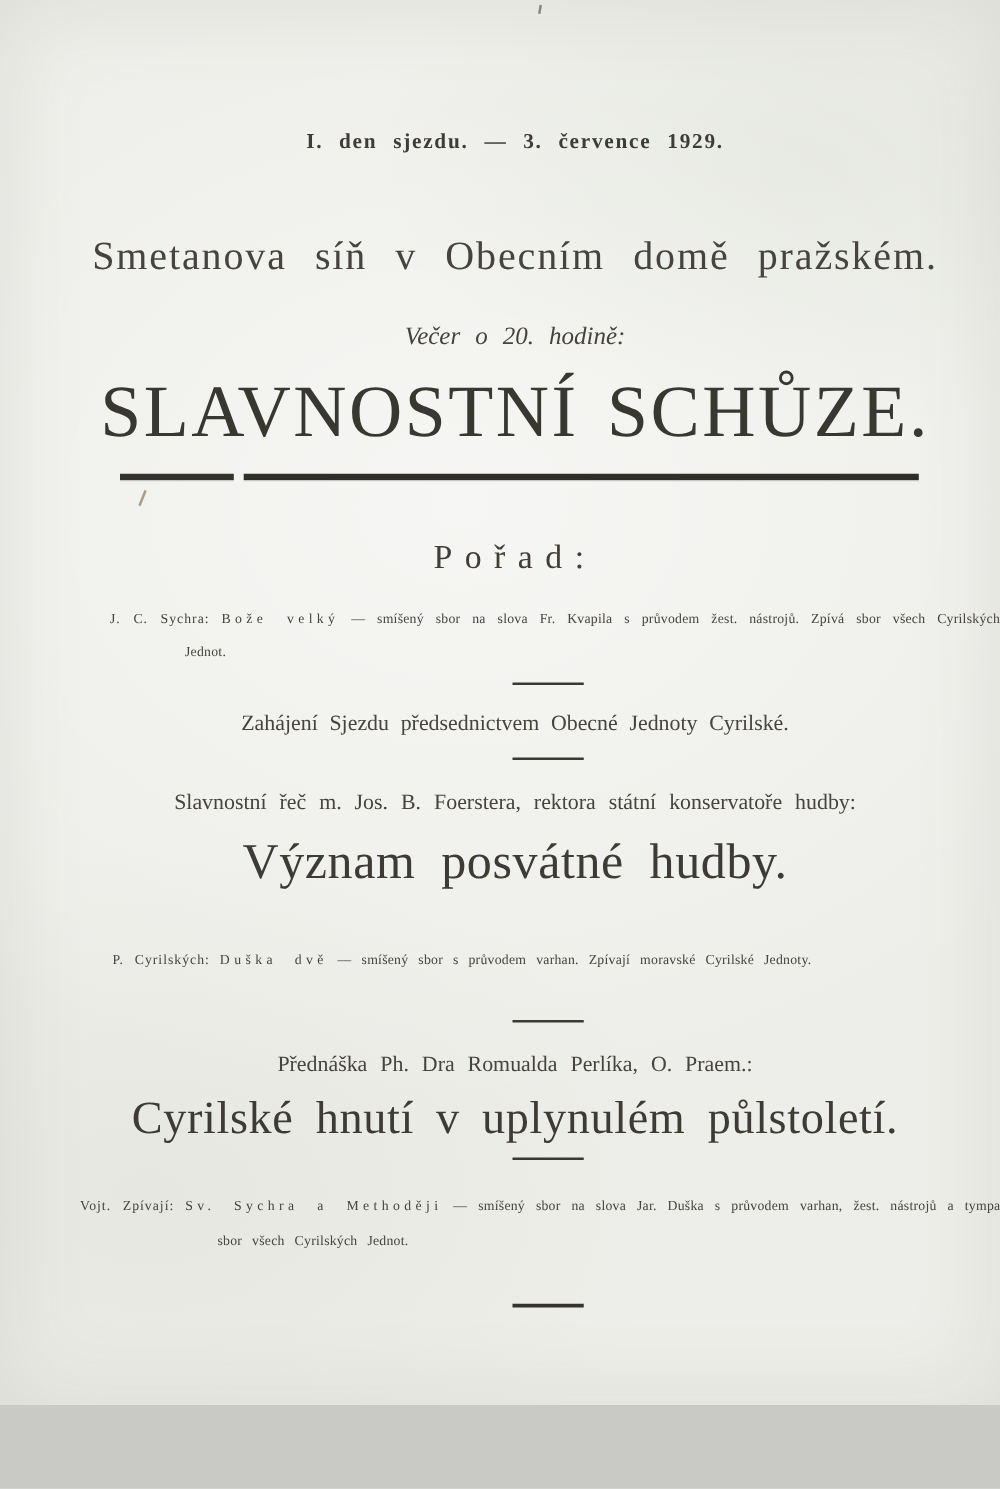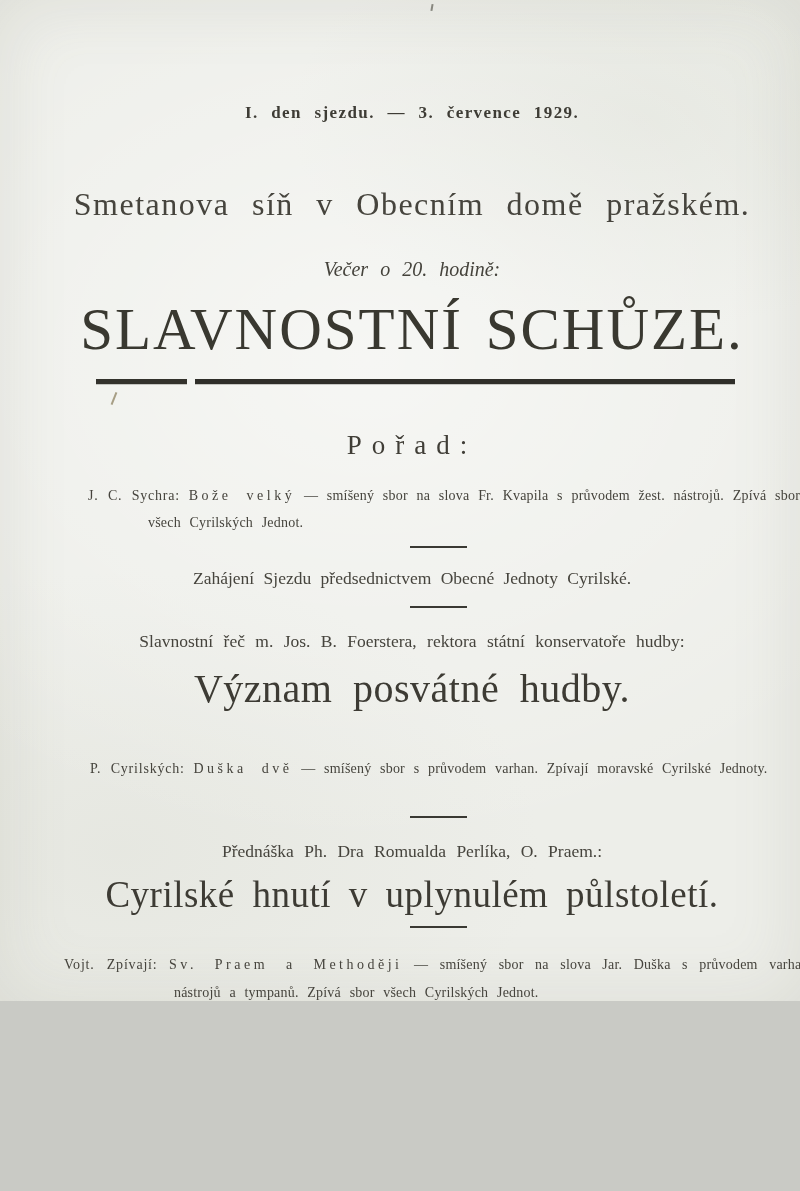--- a/index.html
+++ b/index.html
@@ -2,21 +2,21 @@
 <html><head>
 <meta charset="utf-8">
 <style>
   html,body{margin:0;padding:0;}
   body{
     background:#c9cac5;
     font-family:"Liberation Serif","DejaVu Serif",serif;
   }
   .page{
     position:relative;
-    width:800px;height:1001px;
+    width:800px;height:1124px;
     margin:0 auto;
     overflow:hidden;
     color:#44423b;
     background:
       radial-gradient(ellipse 900px 700px at 46% 36%, rgba(255,255,255,.5), rgba(255,255,255,0) 70%),
       radial-gradient(ellipse 500px 300px at 80% 12%, rgba(210,214,202,.35), rgba(210,214,202,0) 70%),
       radial-gradient(ellipse 600px 400px at 15% 85%, rgba(214,216,206,.3), rgba(214,216,206,0) 70%),
       #edeee9;
     box-shadow:inset 0 0 70px rgba(120,118,100,.14);
   }
@@ -30,21 +30,21 @@
   }
   .rule{position:absolute;top:379px;left:96px;width:639px;height:6px;display:flex;}
   .rule .seg1{width:91px;height:5px;background:#33322c;box-shadow:0 1px 0 rgba(60,58,50,.25);}
   .rule .gap{width:8px;}
   .rule .seg2{flex:1;height:5px;background:#2f2e29;box-shadow:0 1px 0 rgba(60,58,50,.25);}
   .ink-mark{position:absolute;left:113px;top:392px;width:2px;height:13px;background:#8e8162;transform:rotate(22deg);opacity:.75;}
   .speck{position:absolute;left:431px;top:4px;width:2px;height:7px;background:#55534a;transform:rotate(10deg);opacity:.65;}
   .program-heading{top:430px;font-size:27px;letter-spacing:10px;color:#403e37;}
   .item{
     position:absolute;margin:0;
-    font-size:14px;line-height:27px;
+    font-size:11px;line-height:27px;
     letter-spacing:.2px;word-spacing:5px;
     text-align:justify;text-align-last:left;
     color:#46443d;
   }
   .item-1{top:482px;left:88px;width:652px;padding-left:60px;text-indent:-60px;}
   .item-2{top:755px;left:90px;width:648px;padding-left:75px;text-indent:-75px;}
   .item-3{top:951px;left:64px;width:676px;padding-left:110px;text-indent:-110px;line-height:28px;}
   .sperr{letter-spacing:3.5px;word-spacing:8px;}
   .author{letter-spacing:.8px;}
   .plain-line{top:568px;font-size:17.5px;word-spacing:5px;color:#46443d;}
@@ -96,17 +96,17 @@
 
   <p class="item item-2"><span class="author">P. Cyrilských:</span> <span class="sperr">Duška dvě</span> <span>— smíšený sbor s průvodem varhan. Zpívají moravské Cyrilské Jednoty.</span></p>
 
   <div class="sep sep-3"></div>
 
   <div class="centered lecture-intro">Přednáška Ph. Dra Romualda Perlíka, O. Praem.:</div>
   <div class="centered lecture-title">Cyrilské hnutí v uplynulém půlstoletí.</div>
 
   <div class="sep sep-4"></div>
 
-  <p class="item item-3"><span class="author">Vojt. Zpívají:</span> <span class="sperr">Sv. Praem a Methoději</span> <span>— smíšený sbor na slova Jar. Duška s průvodem varhan, žest. nástrojů a tympanů. Zpívá sbor všech Cyrilských Jednot.</span></p>
+  <p class="item item-3"><span class="author">Vojt. Zpívají:</span> <span class="sperr">Sv. Sychra a Methoději</span> <span>— smíšený sbor na slova Jar. Duška s průvodem varhan, žest. nástrojů a tympanů. Zpívá sbor všech Cyrilských Jednot.</span></p>
 
   <div class="sep sep-5"></div>
 
 </div>
 
 </body></html>

